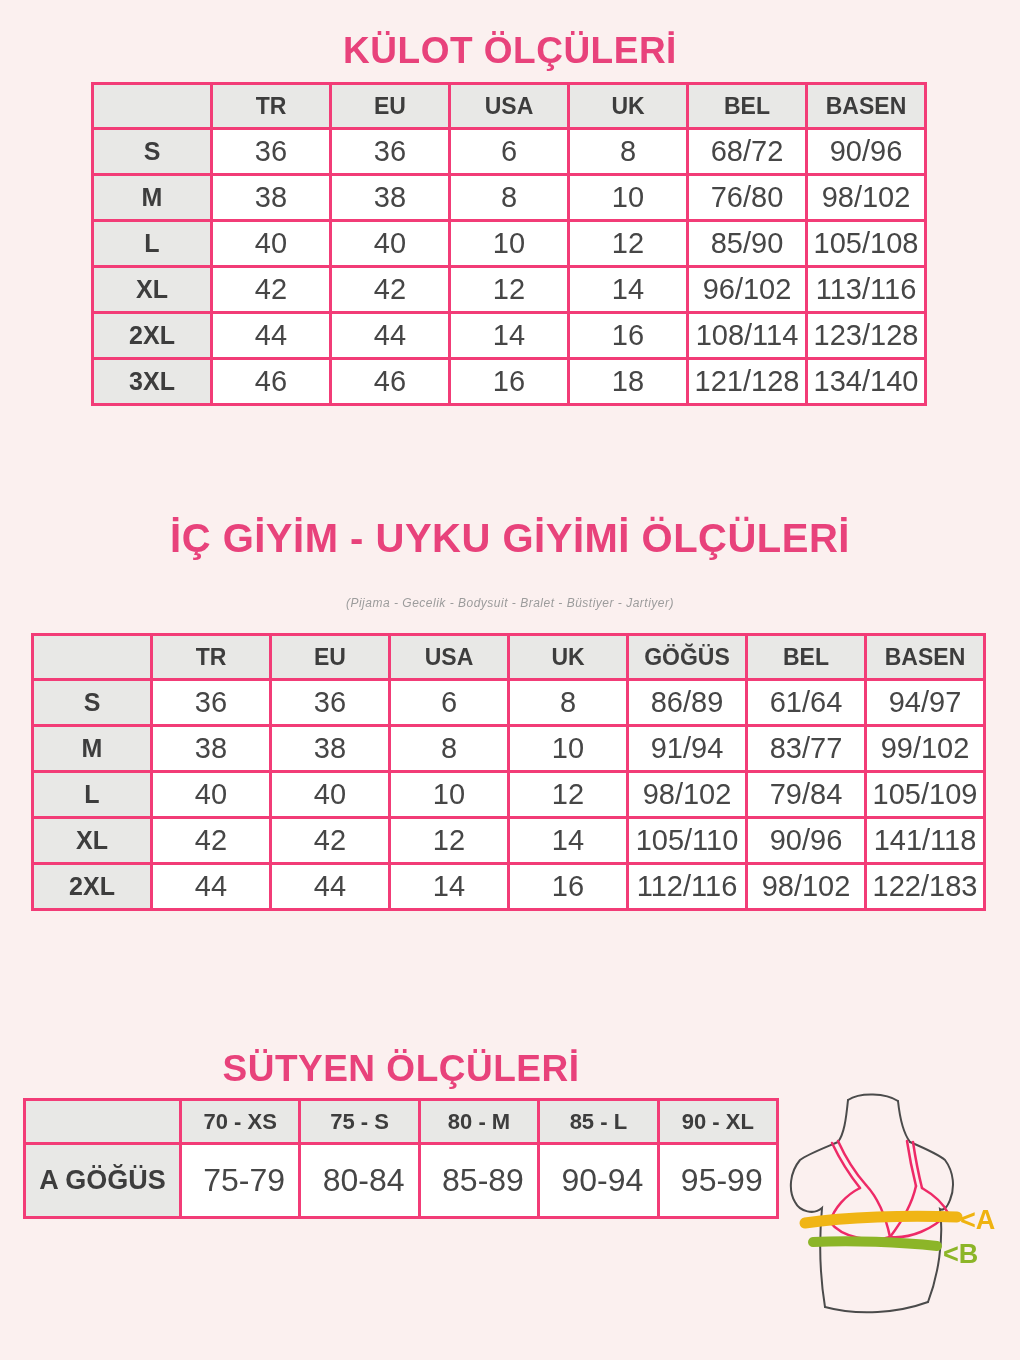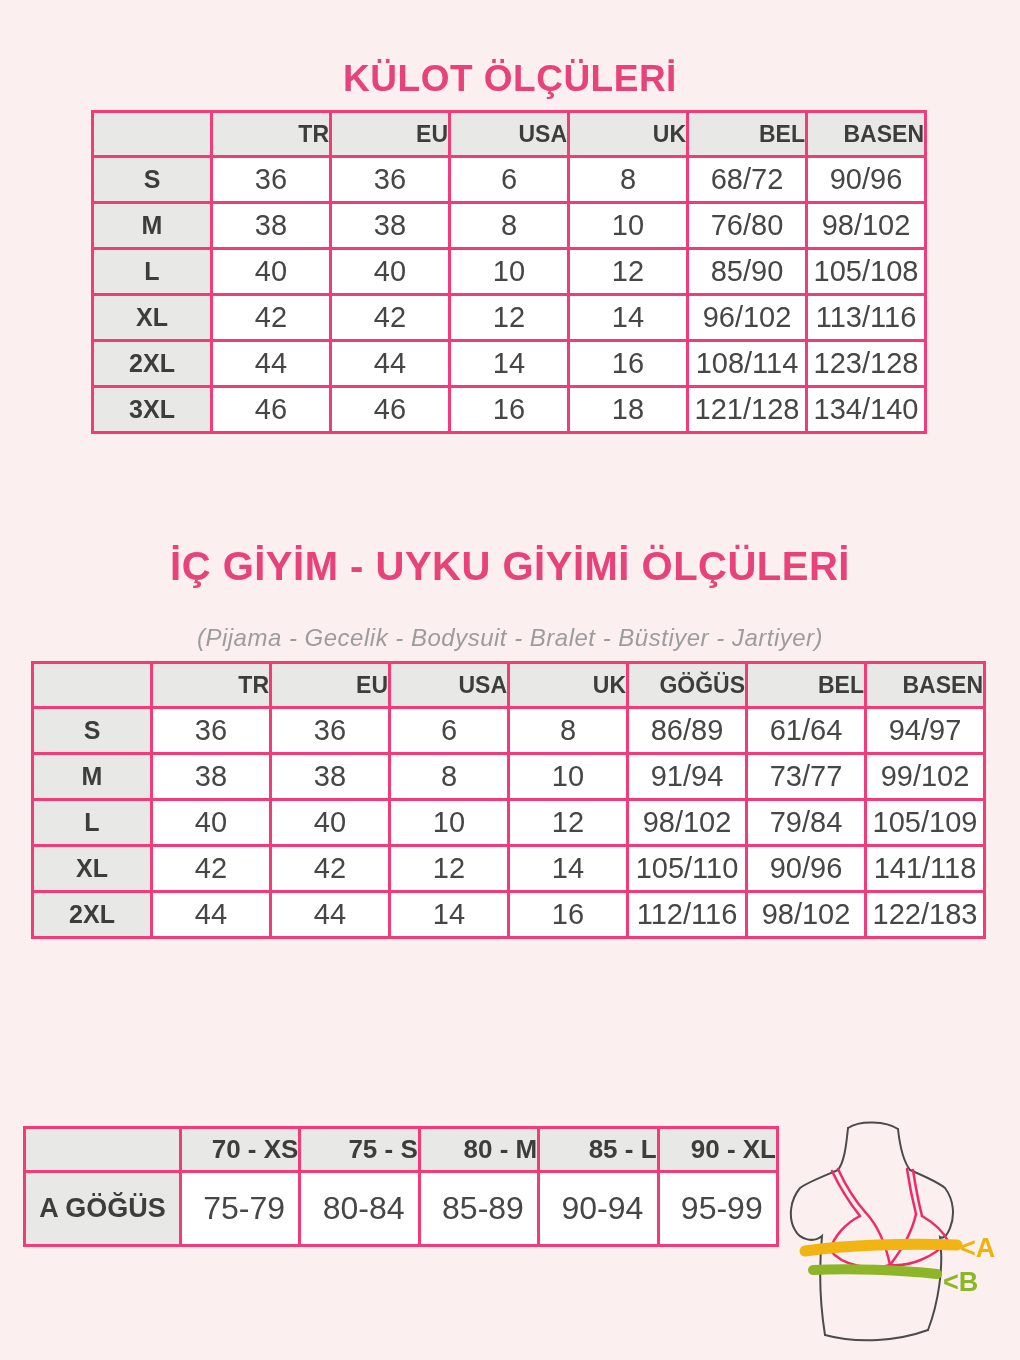--- a/index.html
+++ b/index.html
@@ -2,63 +2,63 @@
 <html><head>
 <meta charset="utf-8">
 <style>
   * { box-sizing: border-box; margin: 0; padding: 0; }
   html,body { width: 1020px; height: 1360px; }
   body {
     background: #fbf0ef;
     font-family: "Liberation Sans", sans-serif;
     overflow: hidden;
   }
-  .page { position: relative; width: 1020px; height: 1016px; margin-top: 28px; }
+  .page { position: relative; width: 1020px; height: 1016px; }
 
   .title {
     position: absolute;
     text-align: center;
     color: #e8427b;
     font-weight: bold;
     letter-spacing: 0.5px;
   }
   #title-kulot  { top: 30px;  left: 0; width: 1020px; font-size: 37px; }
   #title-ic     { top: 516px; left: 0; width: 1020px; font-size: 40px; }
   #subtitle-ic  {
     position: absolute; top: 596px; left: 0; width: 1020px;
-    text-align: center; color: #9c9c9c; font-size: 24px; font-style: italic;
+    text-align: center; color: #9c9c9c; font-size: 12px; font-style: italic;
     letter-spacing: 0.5px;
   }
   #title-sutyen { top: 1048px; left: 23px; width: 756px; font-size: 37px; }
 
   table {
     position: absolute;
     border-collapse: collapse;
     table-layout: fixed;
   }
   th, td {
     border: 3px solid #f23c77;
     text-align: center;
     vertical-align: middle;
     color: #3d3d3d;
     line-height: 1.15;
   }
-  thead th { background: #e8e8e6; font-weight: bold; text-align: right; }
+  thead th { background: #e8e8e6; font-weight: bold; }
   tbody th { background: #e8e8e6; font-weight: bold; }
   tbody td { background: #ffffff; font-weight: 400; color: #464646; }
 
   #table-kulot { left: 91px; top: 82px;  width: 836px; }
   #table-ic    { left: 31px; top: 633px; width: 955px; }
   #table-kulot thead th, #table-ic thead th { height: 45px; font-size: 23px; }
   #table-kulot tbody th, #table-ic tbody th { height: 46px; font-size: 25px; }
   #table-kulot tbody td, #table-ic tbody td { height: 46px; font-size: 29px; }
 
   #table-sutyen { left: 23px; top: 1098px; width: 756px; }
   #table-sutyen col.col-label { width: 156px; }
-  #table-sutyen thead th { height: 44px; font-size: 26px; }
+  #table-sutyen thead th { height: 44px; font-size: 22px; }
   #table-sutyen tbody th { height: 74px; font-size: 27px; padding: 0 8px; }
   #table-sutyen tbody td { height: 74px; font-size: 32px; padding-left: 8px; }
 
   #bra-illustration {
     position: absolute;
     left: 786px; top: 1082px;
     width: 230px; height: 280px;
   }
 </style>
 </head>
@@ -185,21 +185,21 @@
           <td>61/64</td>
           <td>94/97</td>
         </tr>
         <tr>
           <th>M</th>
           <td>38</td>
           <td>38</td>
           <td>8</td>
           <td>10</td>
           <td>91/94</td>
-          <td>73/77</td>
+          <td>83/77</td>
           <td>99/102</td>
         </tr>
         <tr>
           <th>L</th>
           <td>40</td>
           <td>40</td>
           <td>10</td>
           <td>12</td>
           <td>98/102</td>
           <td>79/84</td>
@@ -221,20 +221,21 @@
           <td>44</td>
           <td>14</td>
           <td>16</td>
           <td>112/116</td>
           <td>98/102</td>
           <td>122/183</td>
         </tr>
       </tbody>
   </table>
 
+  <h2 id="title-sutyen" class="title">SÜTYEN ÖLÇÜLERİ</h2>
 
   <table id="table-sutyen">
       <colgroup>
         <col class="col-label">
         <col class="col-data">
         <col class="col-data">
         <col class="col-data">
         <col class="col-data">
         <col class="col-data">
       </colgroup>

